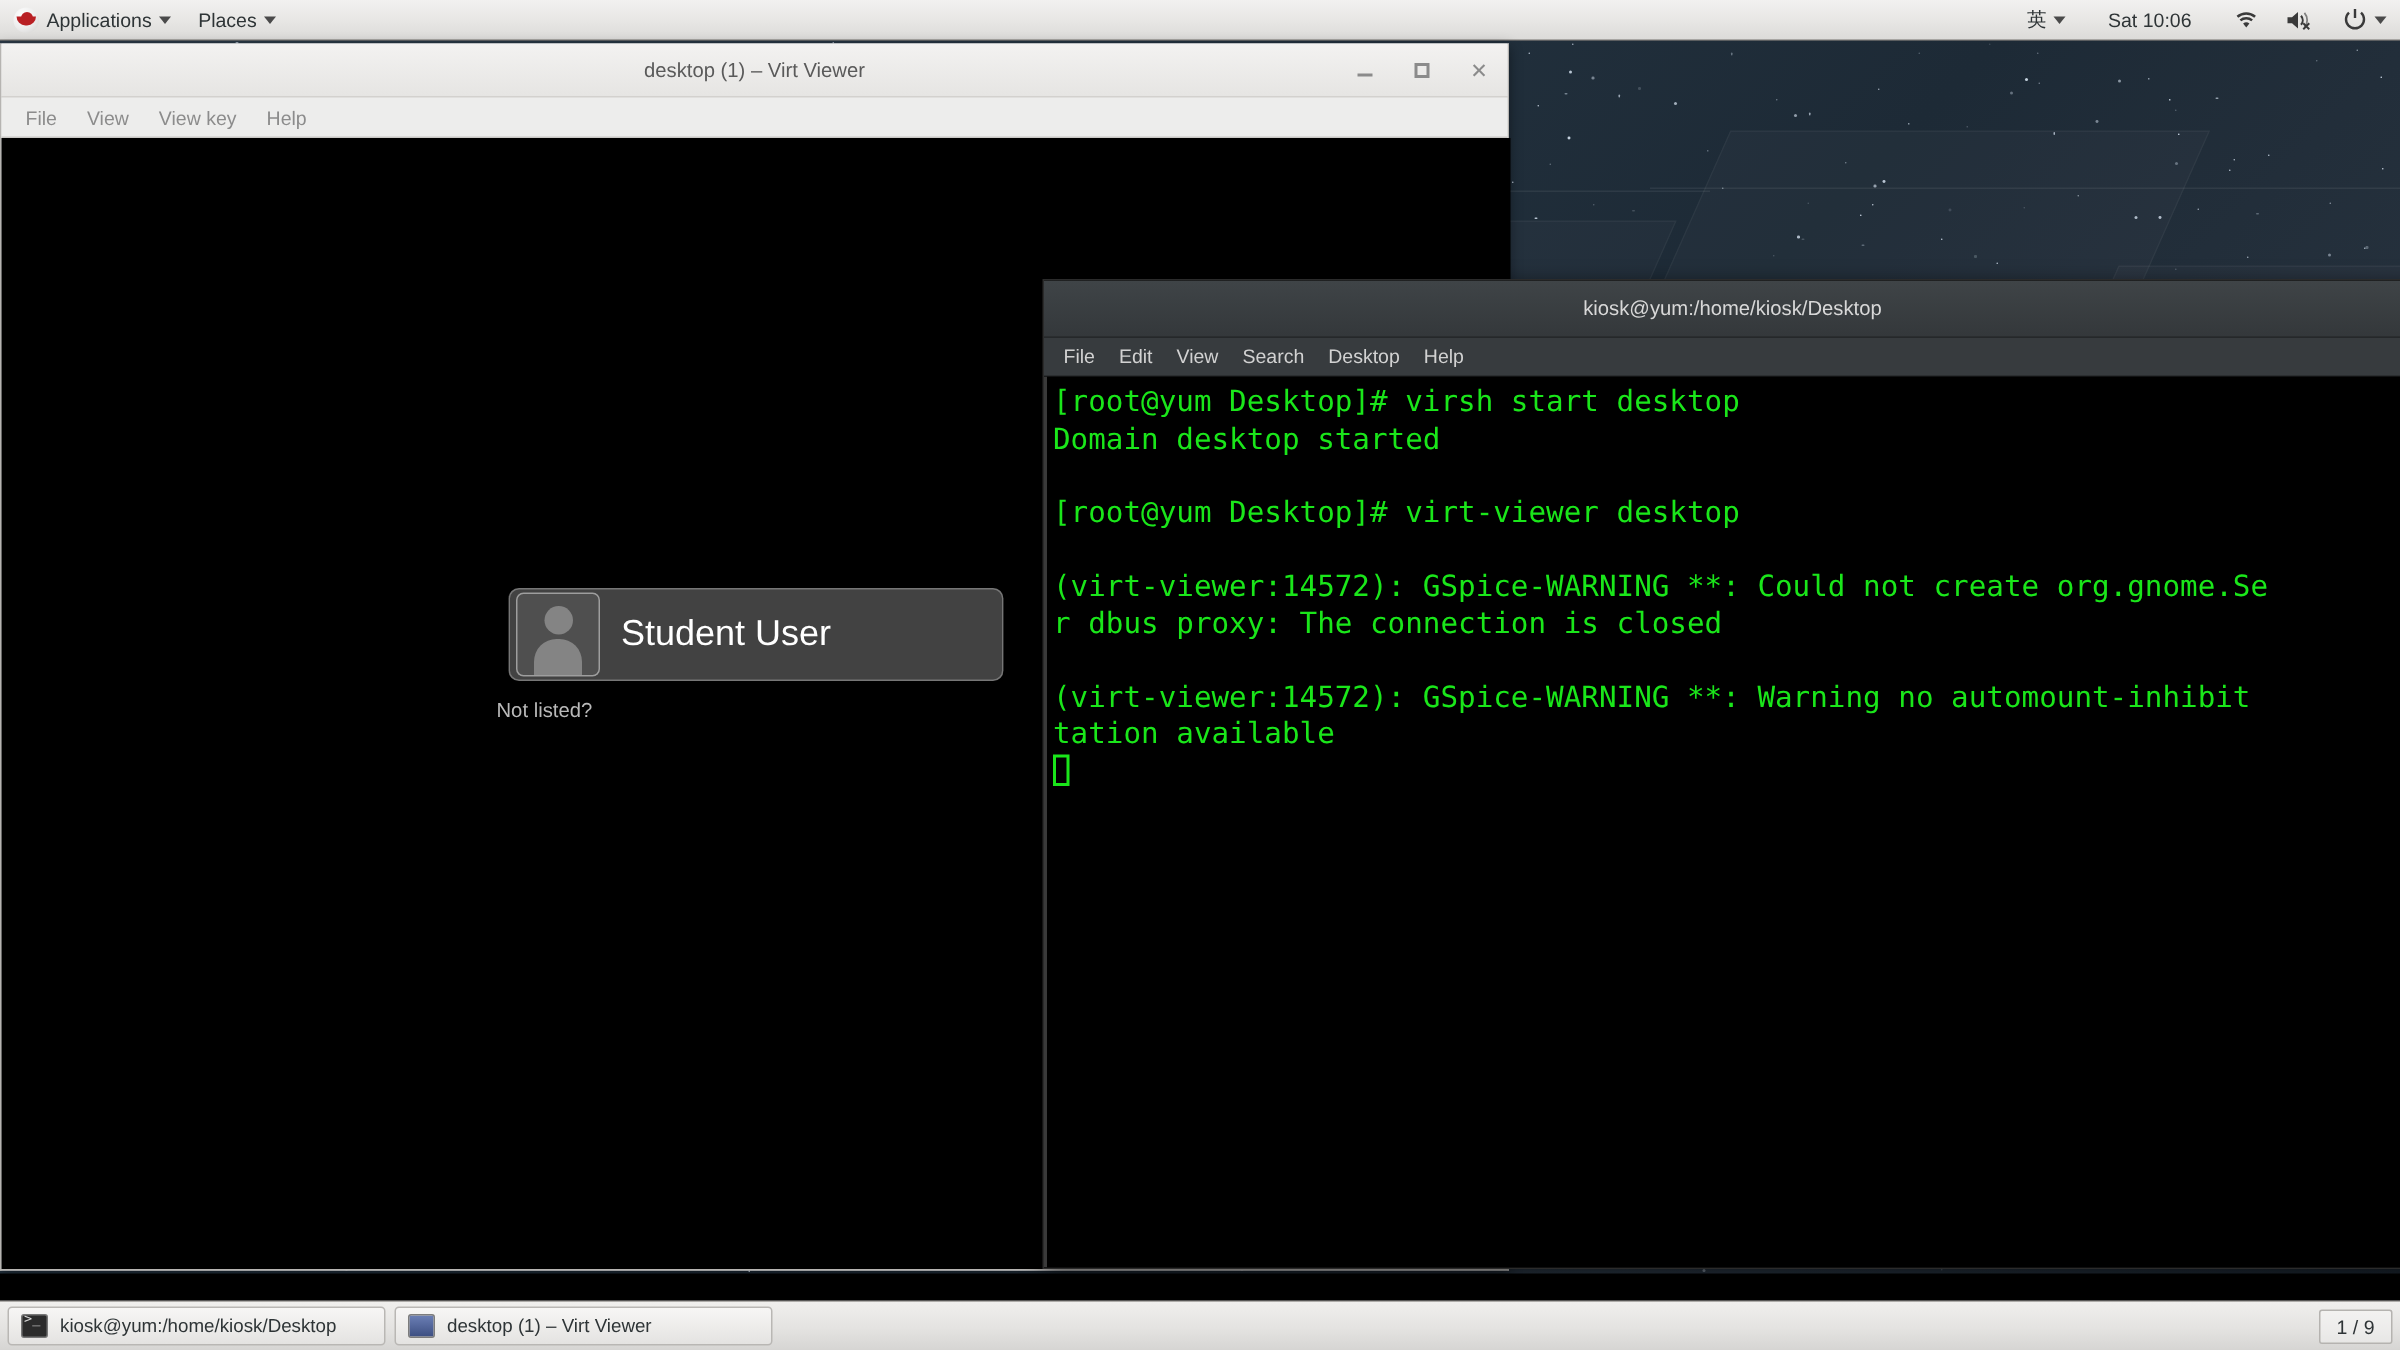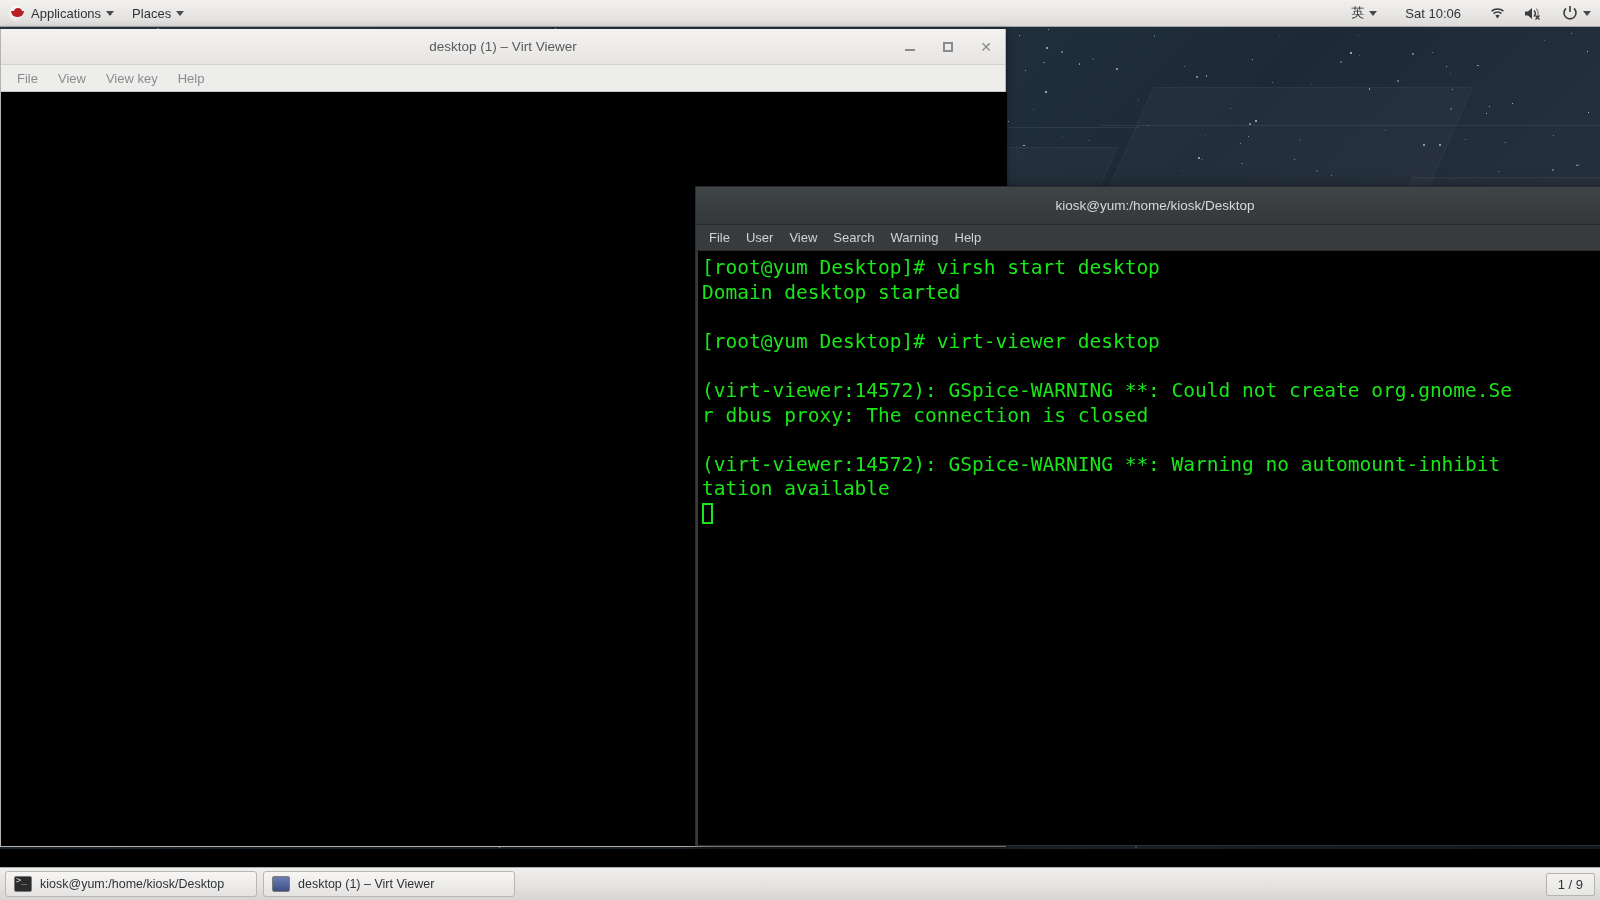--- a/index.html
+++ b/index.html
@@ -1181,34 +1181,41 @@
 
     <div id="vv-menubar">
       <div class="menu-item">File</div>
       <div class="menu-item">View</div>
       <div class="menu-item">View key</div>
       <div class="menu-item">Help</div>
     </div>
 
     <div id="vm-screen">
 
+      <div id="user-list">
+        <div id="user-tile">
+          <div id="avatar"></div>
+          <span id="user-name">Student User</span>
+        </div>
+        <div id="not-listed">Not listed?</div>
+      </div>
 
     </div>
   </div>
 
   <div id="term-window">
     <div id="term-title">
       <span id="term-title-text">kiosk@yum:/home/kiosk/Desktop</span>
     </div>
     <div id="term-menubar">
       <div class="tmenu">File</div>
-      <div class="tmenu">User</div>
+      <div class="tmenu">Edit</div>
       <div class="tmenu">View</div>
       <div class="tmenu">Search</div>
-      <div class="tmenu">Warning</div>
+      <div class="tmenu">Desktop</div>
       <div class="tmenu">Help</div>
     </div>
     <div id="term-body">
       <div id="term-scroll-l"></div>
       <div id="term-text">[root@yum Desktop]# virsh start desktop
 Domain desktop started
 
 [root@yum Desktop]# virt-viewer desktop
 
 (virt-viewer:14572): GSpice-WARNING **: Could not create org.gnome.Se

